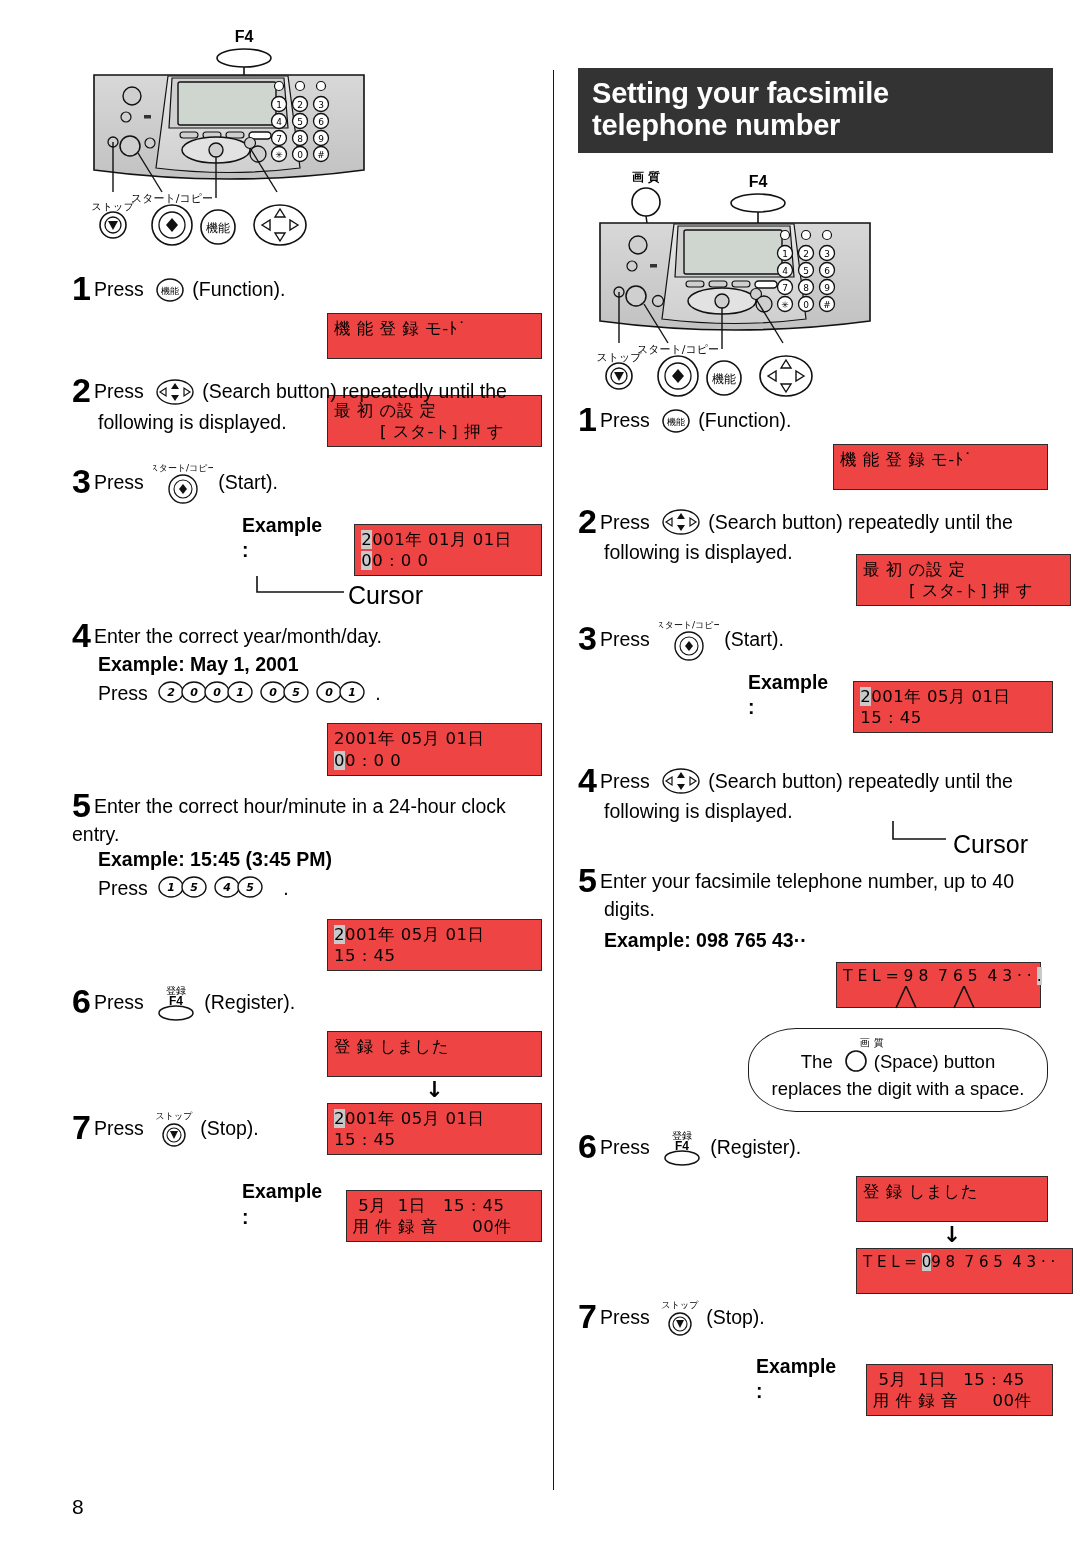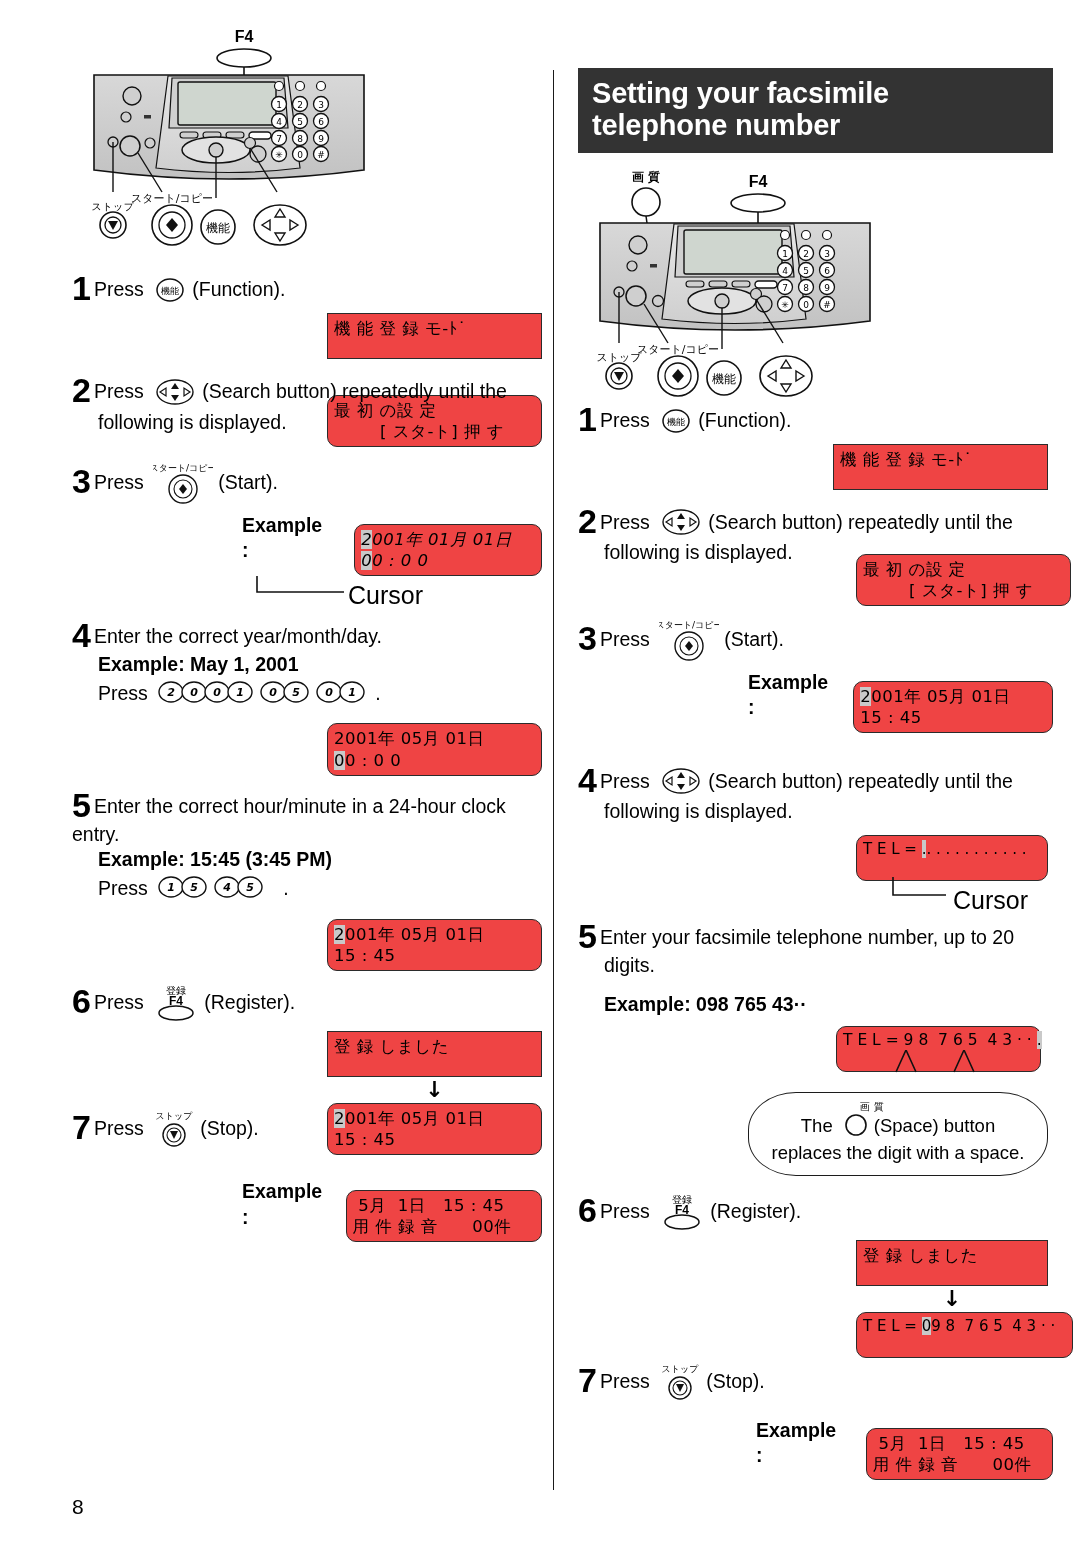--- a/index.html
+++ b/index.html
@@ -66,21 +66,21 @@
     background:#ef4444;
     font-family:"DejaVu Sans", sans-serif;
     font-size:16.5px;
     line-height:1.28;
     padding:4px 7px 4px 6px;
     white-space:pre;
     letter-spacing:0.5px;
     min-height:46px;
   }
   .lcd .hl { background:#c9c9c9; }
-  .lcd-l2 { min-height:46px;border-radius:10px; }
+  .lcd-l2 { min-height:46px; }
 
   .arrow-down {
     text-align:center; font-size:22px; line-height:1;
     font-family:"DejaVu Sans", sans-serif; font-weight:bold;
   }
 
   .cursor-label {
     font-size:25px;
   }
 
@@ -255,21 +255,21 @@
               <text x="30" y="10" font-family="DejaVu Sans, sans-serif" font-size="9" text-anchor="middle">スタート/コピー</text>
               <circle cx="30" cy="28" r="14" fill="#fff" stroke="#111" stroke-width="1.4"></circle>
               <circle cx="30" cy="28" r="9" fill="none" stroke="#111" stroke-width="1.1"></circle>
               <path d="M30,23 L34,28 L30,33 L26,28 Z" fill="#111"></path>
             </svg>
         </span><span class="steptext">(Start).</span>
       </div>
 
       <div class="row" style="margin-top:4px; padding-left:170px;">
         <div class="steptext bold" style="padding-bottom:12px;">Example :</div>
-        <div class="lcd lcd-l2" style="width:215px; margin-left:20px;font-style:italic;"><span class="hl">2</span><span>001年 01月 01日</span>
+        <div class="lcd lcd-l2" style="width:215px; margin-left:20px;"><span class="hl">2</span><span>001年 01月 01日</span>
 <span class="hl">0</span><span>0 : 0 0</span></div>
       </div>
 
       <div style="position:relative; height:30px;">
         <svg width="260" height="30" viewBox="0 0 260 30" style="position:absolute; left:180px; top:0;">
           <path d="M5,0 L5,16 L92,16" fill="none" stroke="#111" stroke-width="1.6"></path>
         </svg>
         <span class="cursor-label" style="position:absolute; left:276px; top:5px;">Cursor</span>
       </div>
 
@@ -526,34 +526,32 @@
               <ellipse cx="22" cy="14" rx="18" ry="12" fill="#fff" stroke="#111" stroke-width="1.4"></ellipse>
               <path d="M22,5 L26,11 L18,11 Z" fill="#111"></path>
               <path d="M22,23 L26,17 L18,17 Z" fill="#111"></path>
               <path d="M7,14 L13,10 L13,18 Z" fill="none" stroke="#111" stroke-width="1.2"></path>
               <path d="M37,14 L31,10 L31,18 Z" fill="none" stroke="#111" stroke-width="1.2"></path>
             </svg>
         </span><span class="steptext">(Search button) repeatedly until the</span>
         <div class="indent">following is displayed.</div>
       </div>
 
-      <div class="lcd lcd-l2" style="margin:10px 0 0 278px; width:192px; font-size:15px; letter-spacing:0px;"><span>T E L = </span><span class="hl">.</span><span>. . . . . . . . . . .</span>
-</div>
 
       <div style="position:relative; height:32px;">
         <svg width="240" height="32" viewBox="0 0 240 32" style="position:absolute; left:310px; top:-4px;">
           <path d="M5,0 L5,18 L58,18" fill="none" stroke="#111" stroke-width="1.6"></path>
         </svg>
         <span class="cursor-label" style="position:absolute; left:375px; top:5px;">Cursor</span>
       </div>
 
       <div class="step" style="margin-top:6px;">
-        <span class="stepnum">5</span><span class="steptext">Enter your facsimile telephone number, up to 20</span>
+        <span class="stepnum">5</span><span class="steptext">Enter your facsimile telephone number, up to 40</span>
         <div class="indent">digits.</div>
-        <div class="indent bold" style="margin-top:14px;">Example: 098 765 43··</div>
+        <div class="indent bold" style="margin-top:6px;">Example: 098 765 43··</div>
       </div>
 
       <div class="lcd lcd-l2" style="margin:8px 0 0 258px; width:205px; font-size:15.5px; letter-spacing:0px;"><span>T E L = 9 8  7 6 5  4 3 · · </span><span class="hl">.</span>
 </div>
 
       <div style="position:relative; height:22px;">
         <svg width="300" height="24" viewBox="0 0 300 24" style="position:absolute; left:190px; top:-22px;">
           <path d="M128,22 L138,0 L148,22" fill="none" stroke="#111" stroke-width="1.6"></path>
           <path d="M186,22 L196,0 L206,22" fill="none" stroke="#111" stroke-width="1.6"></path>
         </svg>

